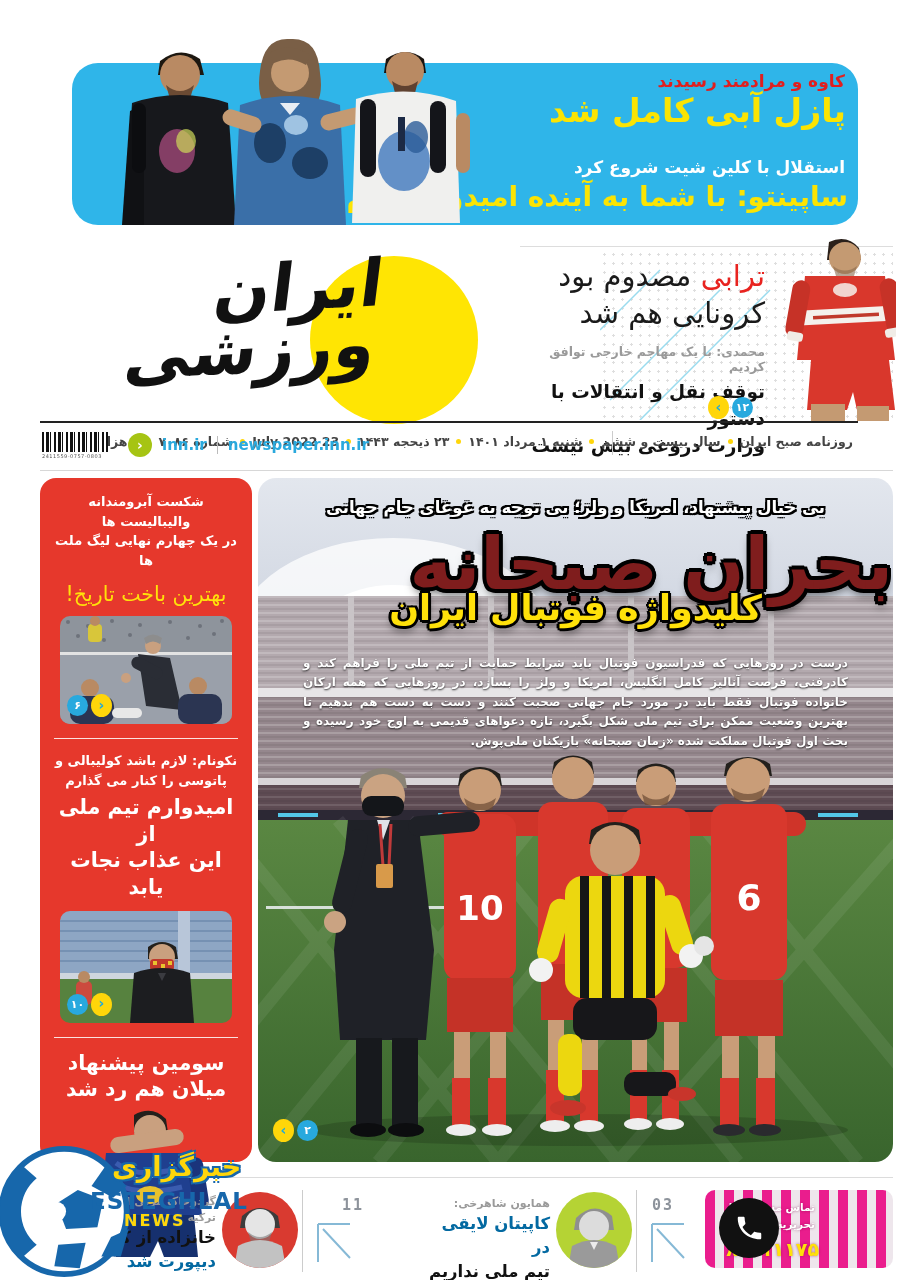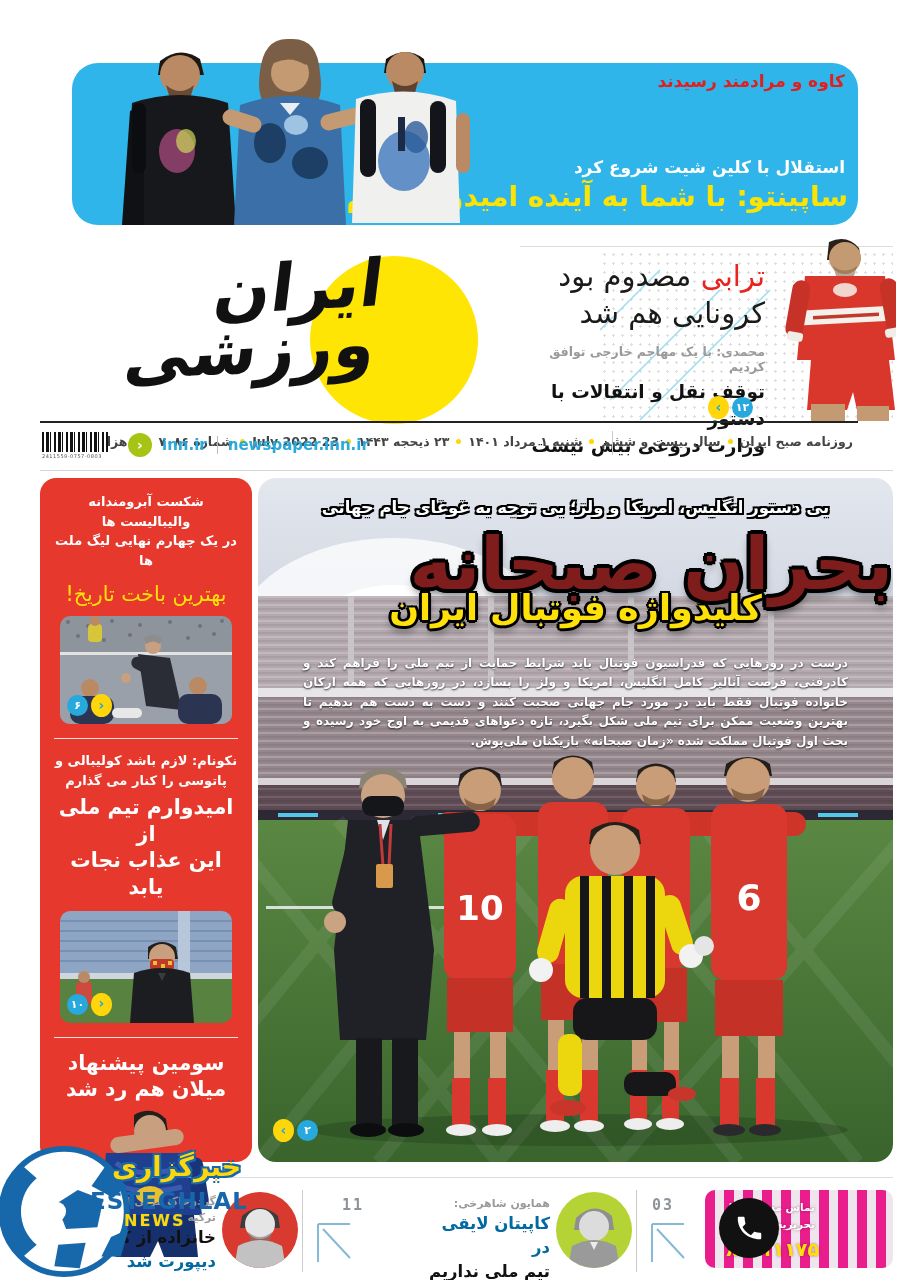--- a/index.html
+++ b/index.html
@@ -92,20 +92,21 @@
   .wm-l3{position:absolute;left:130px;top:68px;color:#ffd60a;font-size:16px;font-weight:bold;letter-spacing:2px;
      text-shadow:0 0 2px #1767ab;}
 </style>
 </head>
 <body>
 
 <div class="page">
 
   <div class="abs top-banner"></div>
   <div class="abs rtl tb-kicker1">کاوه و مرادمند رسیدند</div>
+  <div class="abs rtl tb-head1">پازل آبی کامل شد</div>
   <div class="abs rtl tb-kicker2">استقلال با کلین شیت شروع کرد</div>
   <div class="abs rtl tb-head2">ساپینتو: با شما به آینده امیدوار شدم</div>
   <div class="abs badges" style="left:416px;top:128px;">
     <span class="badge chev">‹</span>
     <span class="badge num yellow">۵</span>
   </div>
 
   <svg class="abs" style="left:74px;top:33px;" width="396" height="192" viewBox="0 0 396 192">
 
     <g>
@@ -478,21 +479,21 @@
         <rect x="407" y="416" width="22" height="62" rx="11" fill="#ecd70f" transform="rotate(-18 418 447)"></rect>
         <circle cx="433" cy="478" r="12" fill="#f2f2f2"></circle>
           <circle cx="446" cy="468" r="10" fill="#e5e5e5"></circle>
         <rect x="315" y="520" width="84" height="42" rx="14" fill="#17171a"></rect>
         <rect x="300" y="556" width="24" height="62" rx="10" fill="#ecd70f"></rect>
         <ellipse cx="310" cy="630" rx="18" ry="8" fill="#c8352b"></ellipse>
         <rect x="366" y="594" width="52" height="24" rx="10" fill="#17171a"></rect>
         <ellipse cx="424" cy="616" rx="14" ry="7" fill="#c8352b"></ellipse>
       </g>
     </svg>
-    <div class="abs rtl main-kicker">بی دستور انگلیس، امریکا و ولز؛ بی توجه به غوغای جام جهانی</div>
+    <div class="abs rtl main-kicker">بی خیال پیشنهاد، امریکا و ولز؛ بی توجه به غوغای جام جهانی</div>
     <div class="abs rtl main-head">بحران صبحانه</div>
     <div class="abs rtl main-sub">کلیدواژه فوتبال ایران</div>
     <div class="abs rtl main-body">درست در روزهایی که فدراسیون فوتبال باید شرایط حمایت از تیم ملی را فراهم کند و کادرفنی، فرصت آنالیز کامل انگلیس، امریکا و ولز را بسازد، در روزهایی که همه ارکان خانواده فوتبال فقط باید در مورد جام جهانی صحبت کنند و دست به دست هم بدهیم تا بهترین وضعیت ممکن برای تیم ملی شکل بگیرد، تازه دعواهای قدیمی به اوج خود رسیده و بحث اول فوتبال مملکت شده «زمان صبحانه» بازیکنان ملی‌پوش.</div>
     <div class="badges">
       <span class="badge chev">‹</span>
       <span class="badge num">۲</span>
     </div>
   </div>
 
   <div class="abs footer-rule"></div>

